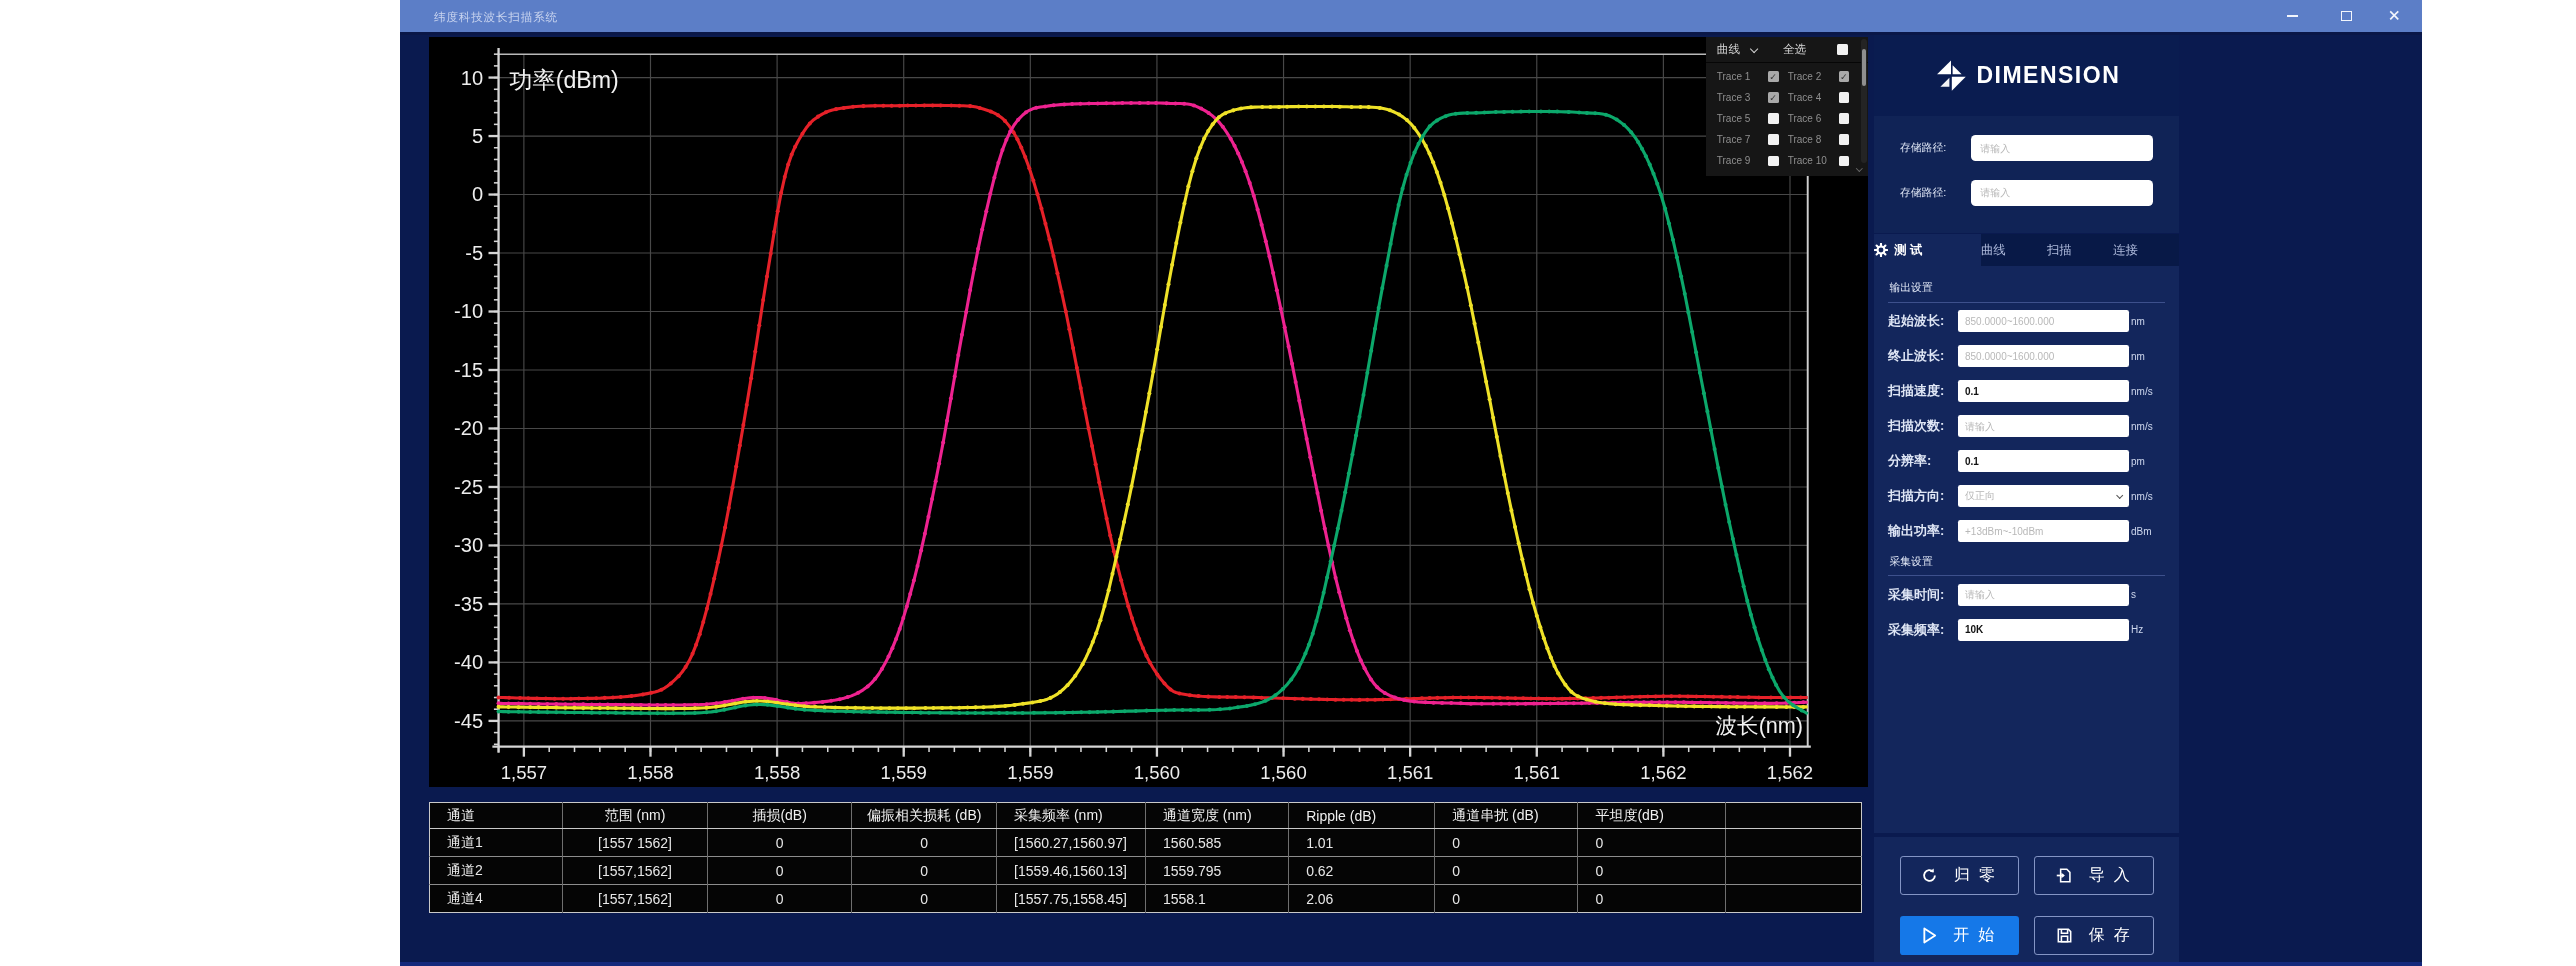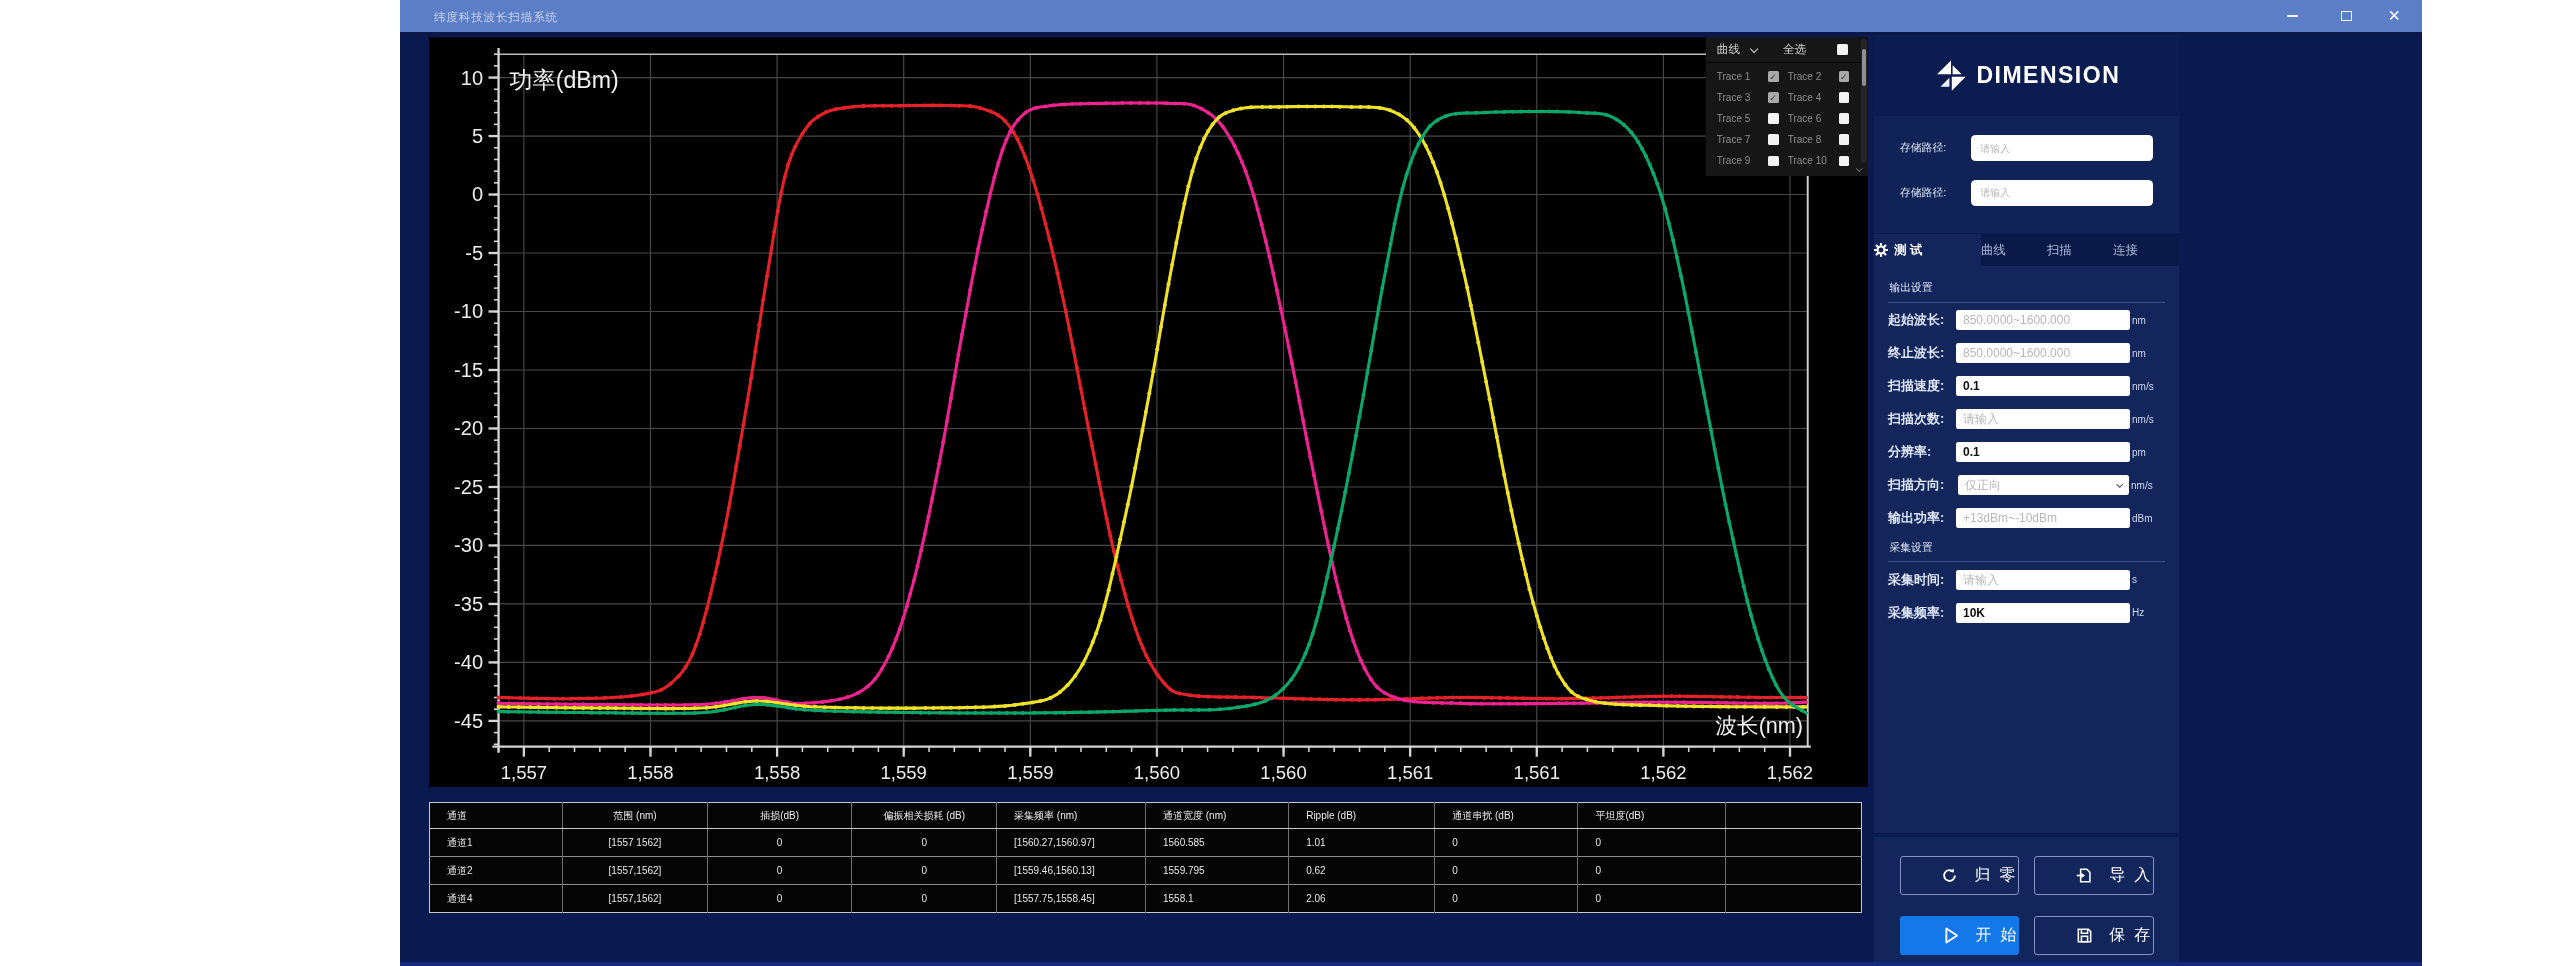--- a/index.html
+++ b/index.html
@@ -46,21 +46,21 @@
   .legend-scroll { position:absolute; right:0.8px; top:1.5px; width:6.2px; height:124px;
                    background:#242424; border-radius:3.1px; }
   .legend-thumb { position:absolute; left:0.8px; top:10.8px; width:4.6px; height:37px;
                   background:#8f8f8f; border-radius:2.3px; }
   .legend-chev-down { position:absolute; right:6.2px; bottom:2.3px; }
   .legend-chev-down .chev { border-color:#6a6a6a; width:4.6px; height:4.6px; }
 
   
   .data-table { position:absolute; left:29px; top:802px; width:1433px;
                 border-collapse:collapse; table-layout:fixed; background:#050505;
-                color:#e8e8e8; font-size:10px;
+                color:#e8e8e8; font-size:14px;
                 border:1.5px solid #c9c9c9;padding-left:48px; }
   .data-table th { height:26px; font-weight:normal; border-bottom:1.5px solid #c9c9c9;
                    border-left:0.8px solid #6f6f6f; text-align:left; padding-left:17px;
                    color:#f0f0f0; }
   .data-table td { height:28px; border-top:0.8px solid #8d8d8d; border-left:0.8px solid #6f6f6f;
                    padding-left:17px; }
   .data-table th:first-child, .data-table td:first-child { border-left:none; }
   .data-table td.c, .data-table th.c { text-align:center; padding-left:0; }
 
   
@@ -85,30 +85,30 @@
   .tab.active { flex:1.62; background:#13265c; color:#fff; font-weight:bold; }
 
   .settings-panel { position:absolute; left:0; top:231px; width:100%; height:567px;
                     background:#13265c; padding:12.4px 14px 0 14px; }
   .section-title { font-size:10.8px; color:#e3e9f7; margin:3.1px 0 6.2px 1.5px; }
   .divider { height:0.8px; background:#3d508c; margin-bottom:7.7px; }
   .field-row { display:flex; align-items:center; margin-bottom:13px; }
   .field-row .lbl { width:70px; font-size:13px; color:#dfe6f5;font-weight:bold; }
   .field-row .unit { width:36px; font-size:10px; color:#cfd8ee; text-align:left; padding-left:2px; }
   .field-row input, .field-row .select { flex:1; height:20px; border:none; border-radius:2.3px;
-      background:#fff; padding:0 7px; font-size:12px; color:#111; font-weight:700; outline:none; }
+      background:#fff; padding:11px 7px; font-size:10px; color:#111; font-weight:700; outline:none; }
   .field-row .select { font-weight:400; color:#b5b5b5; display:flex; align-items:center; }
   .field-row .select .chev { margin-left:auto; border-color:#555; width:5.4px; height:5.4px; }
   input::placeholder { color:#b8b8b8; font-weight:400; }
 
   .buttons-panel { position:absolute; left:0; top:802px; width:100%; height:129px;
                    background:#13265c; padding:18.5px 25.5px 0 25.5px; }
   .btn-grid { display:grid; grid-template-columns:1fr 1fr; column-gap:15.5px; row-gap:21.6px; }
   .btn { height:39px; border:0.8px solid #8495c5; border-radius:3.1px; display:flex;
-         align-items:center; justify-content:flex-end; gap:16px; color:#fff; font-size:16px;
+         align-items:center; justify-content:center; gap:16px; color:#fff; font-size:16px;
          letter-spacing:2.3px; cursor:default; background:transparent; }
   .btn.primary { background:#1578e8; border:none; }
   .btn svg { flex:none; }
 
   .bottom-strip { position:absolute; left:0; bottom:0; width:100%; height:3.9px; background:#14297c; }
 </style>
 </head>
 <body>
 
 <div class="window">

